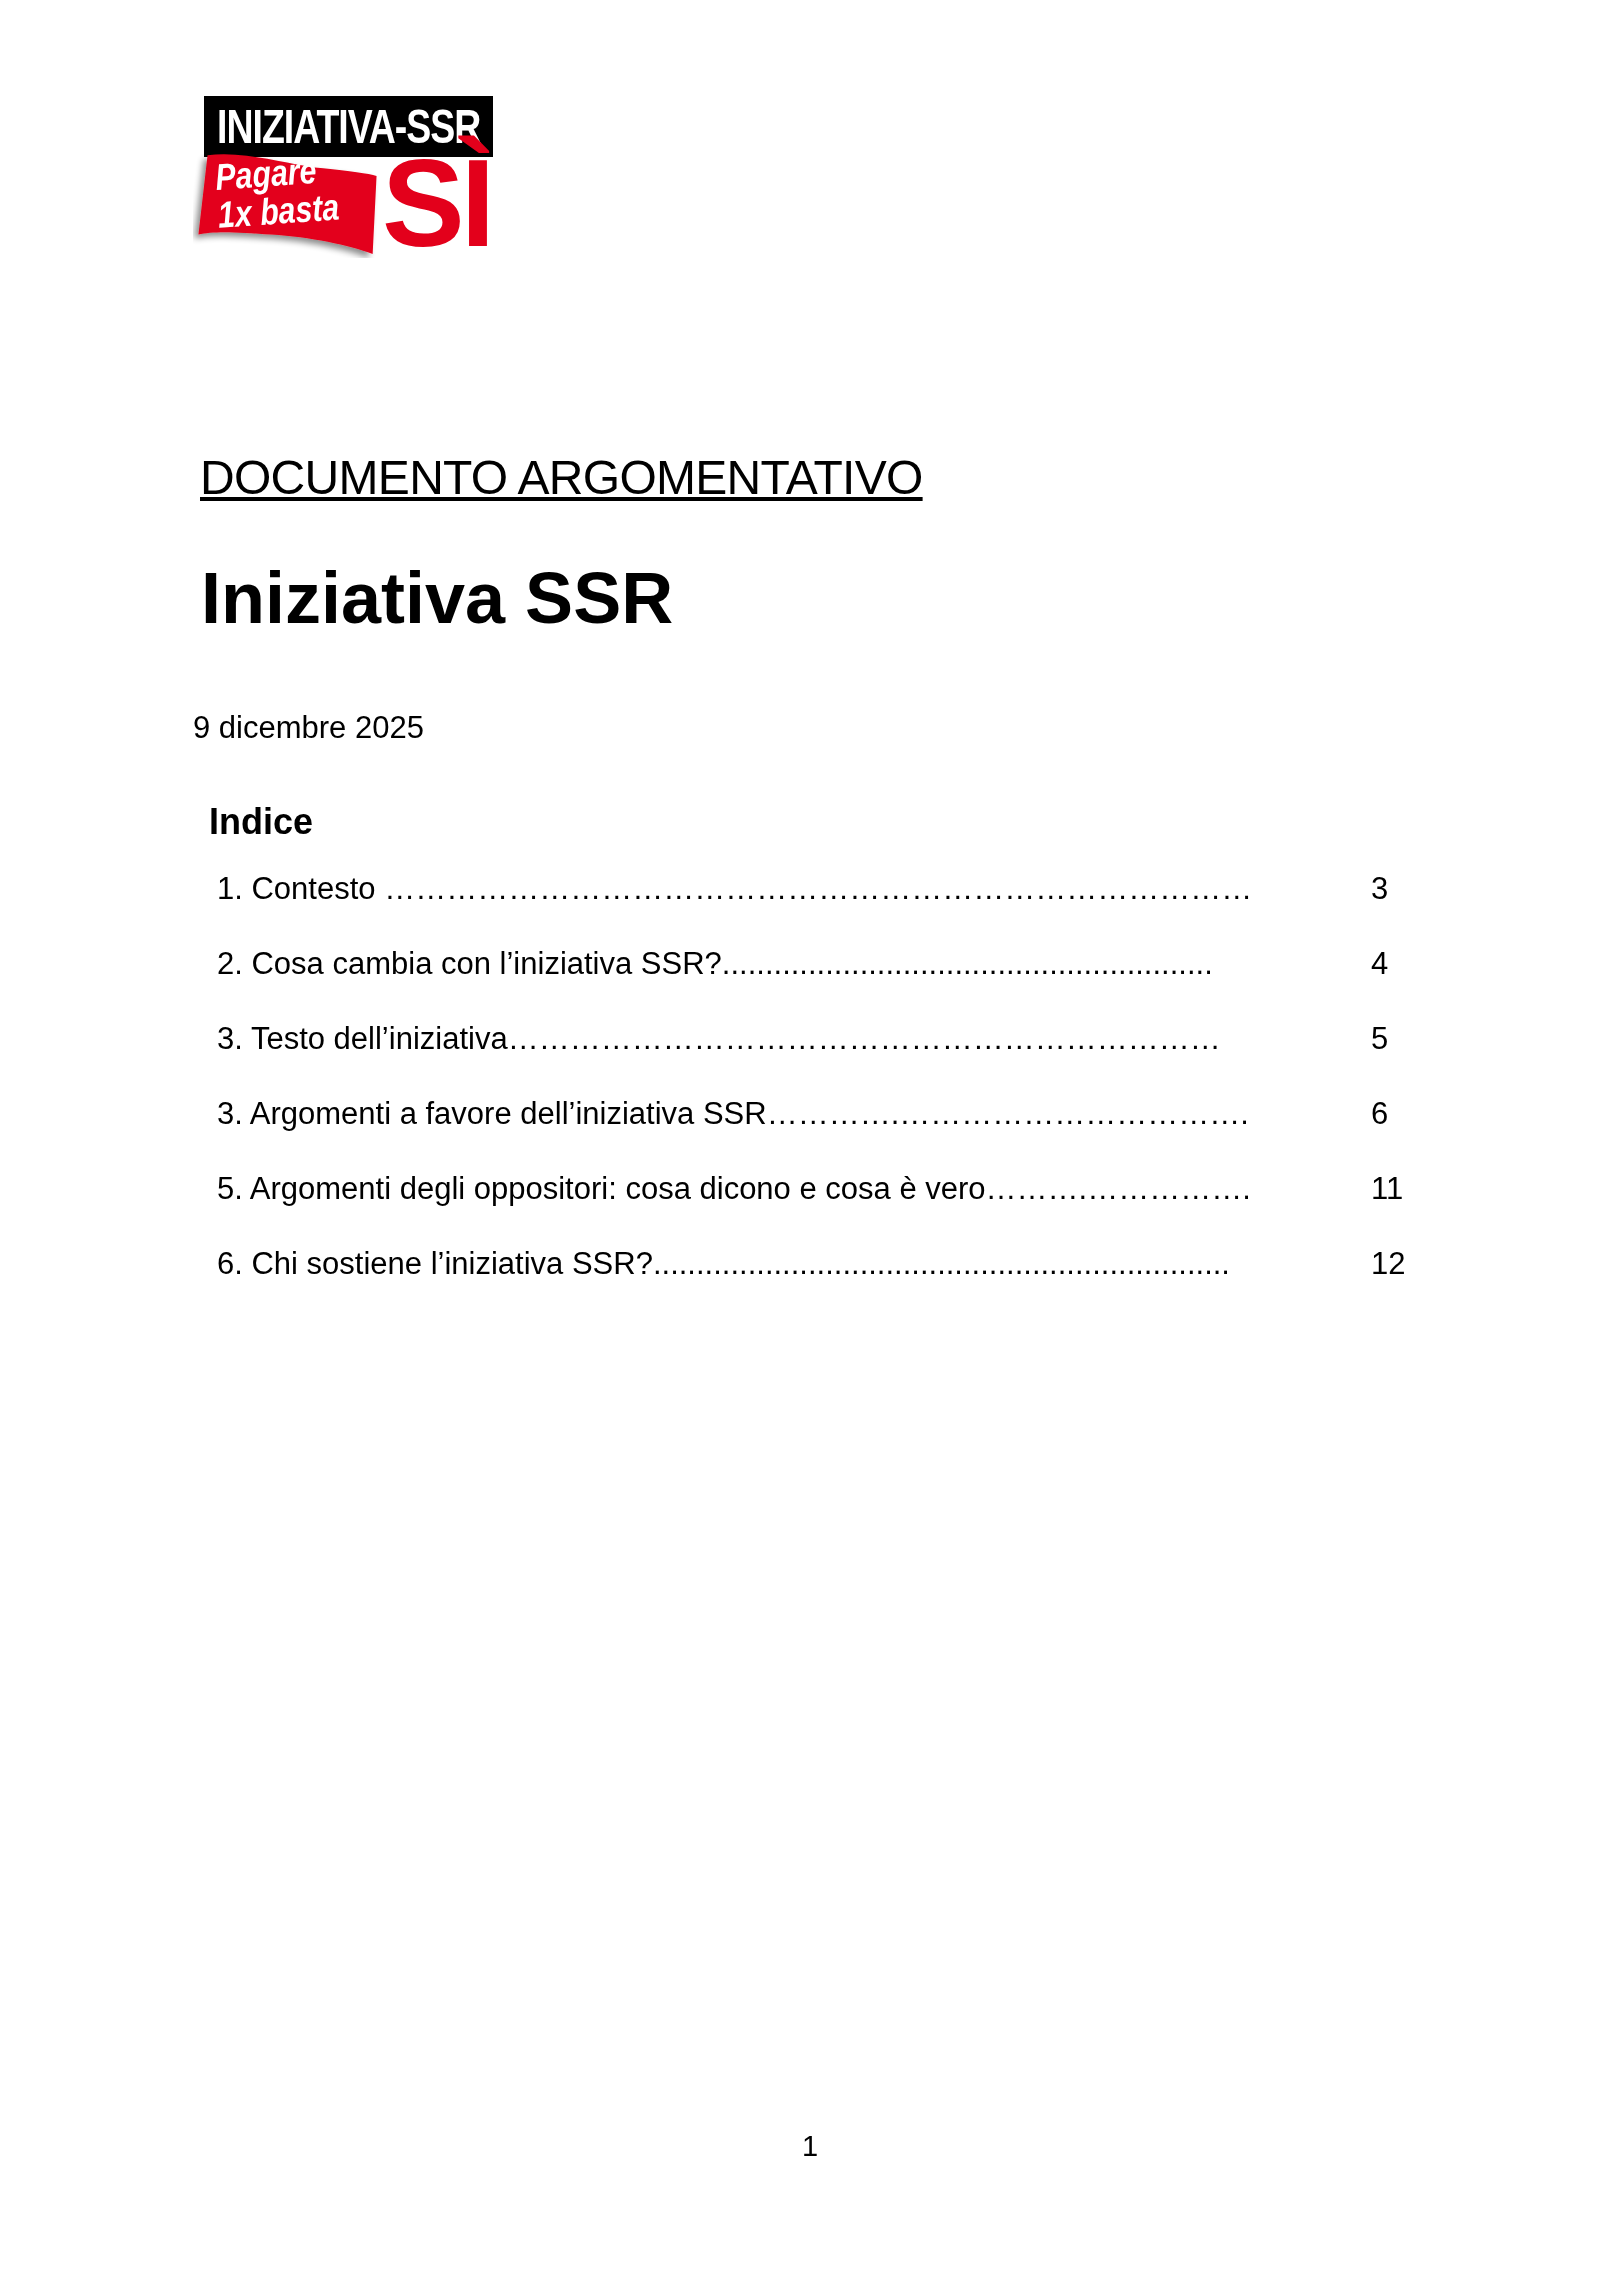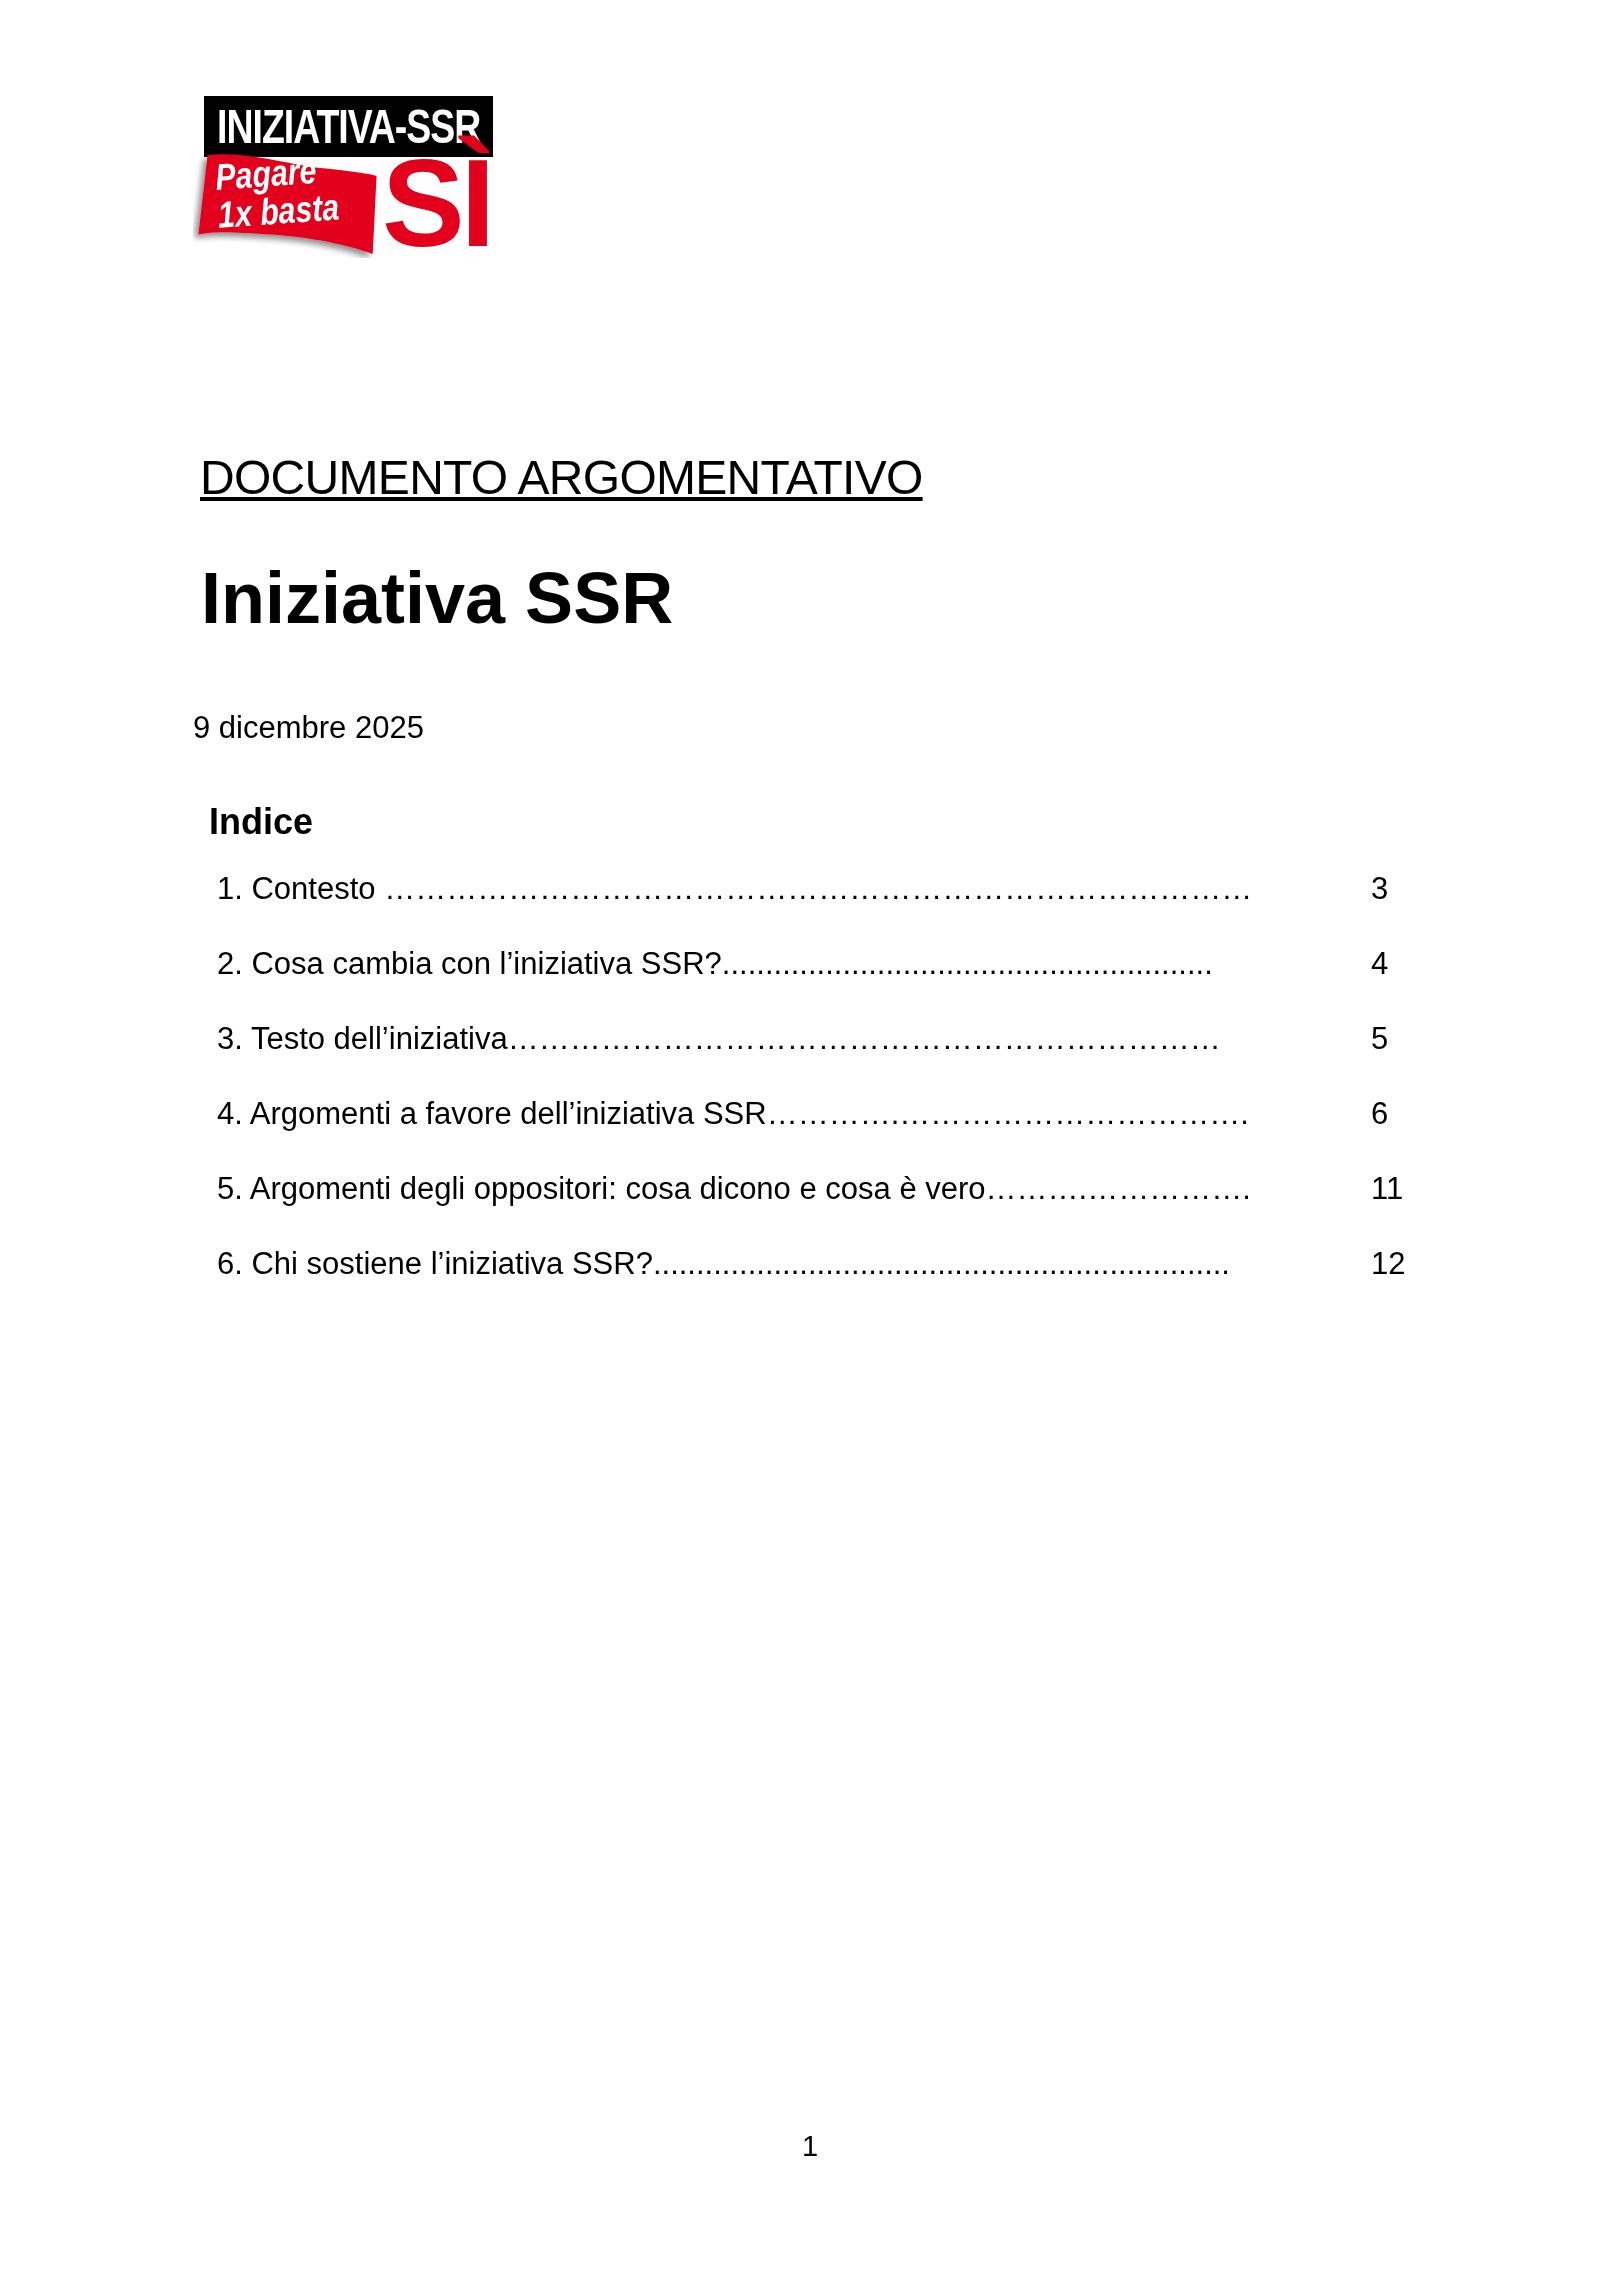--- a/index.html
+++ b/index.html
@@ -76,21 +76,21 @@
   </div>
   <div class="toc-row">
     <span class="toc-label">2. Cosa cambia con l’iniziativa SSR?.........................................................</span>
     <span class="toc-page">4</span>
   </div>
   <div class="toc-row">
     <span class="toc-label">3. Testo dell’iniziativa……………………………………………………………</span>
     <span class="toc-page">5</span>
   </div>
   <div class="toc-row">
-    <span class="toc-label">4. Argomenti a favore dell’iniziativa SSR………….…………………………….</span>
+    <span class="toc-label">3. Argomenti a favore dell’iniziativa SSR………….…………………………….</span>
     <span class="toc-page">6</span>
   </div>
   <div class="toc-row">
     <span class="toc-label">5. Argomenti degli oppositori: cosa dicono e cosa è vero……….…………….</span>
     <span class="toc-page">11</span>
   </div>
   <div class="toc-row">
     <span class="toc-label">6. Chi sostiene l’iniziativa SSR?...................................................................</span>
     <span class="toc-page">12</span>
   </div>

